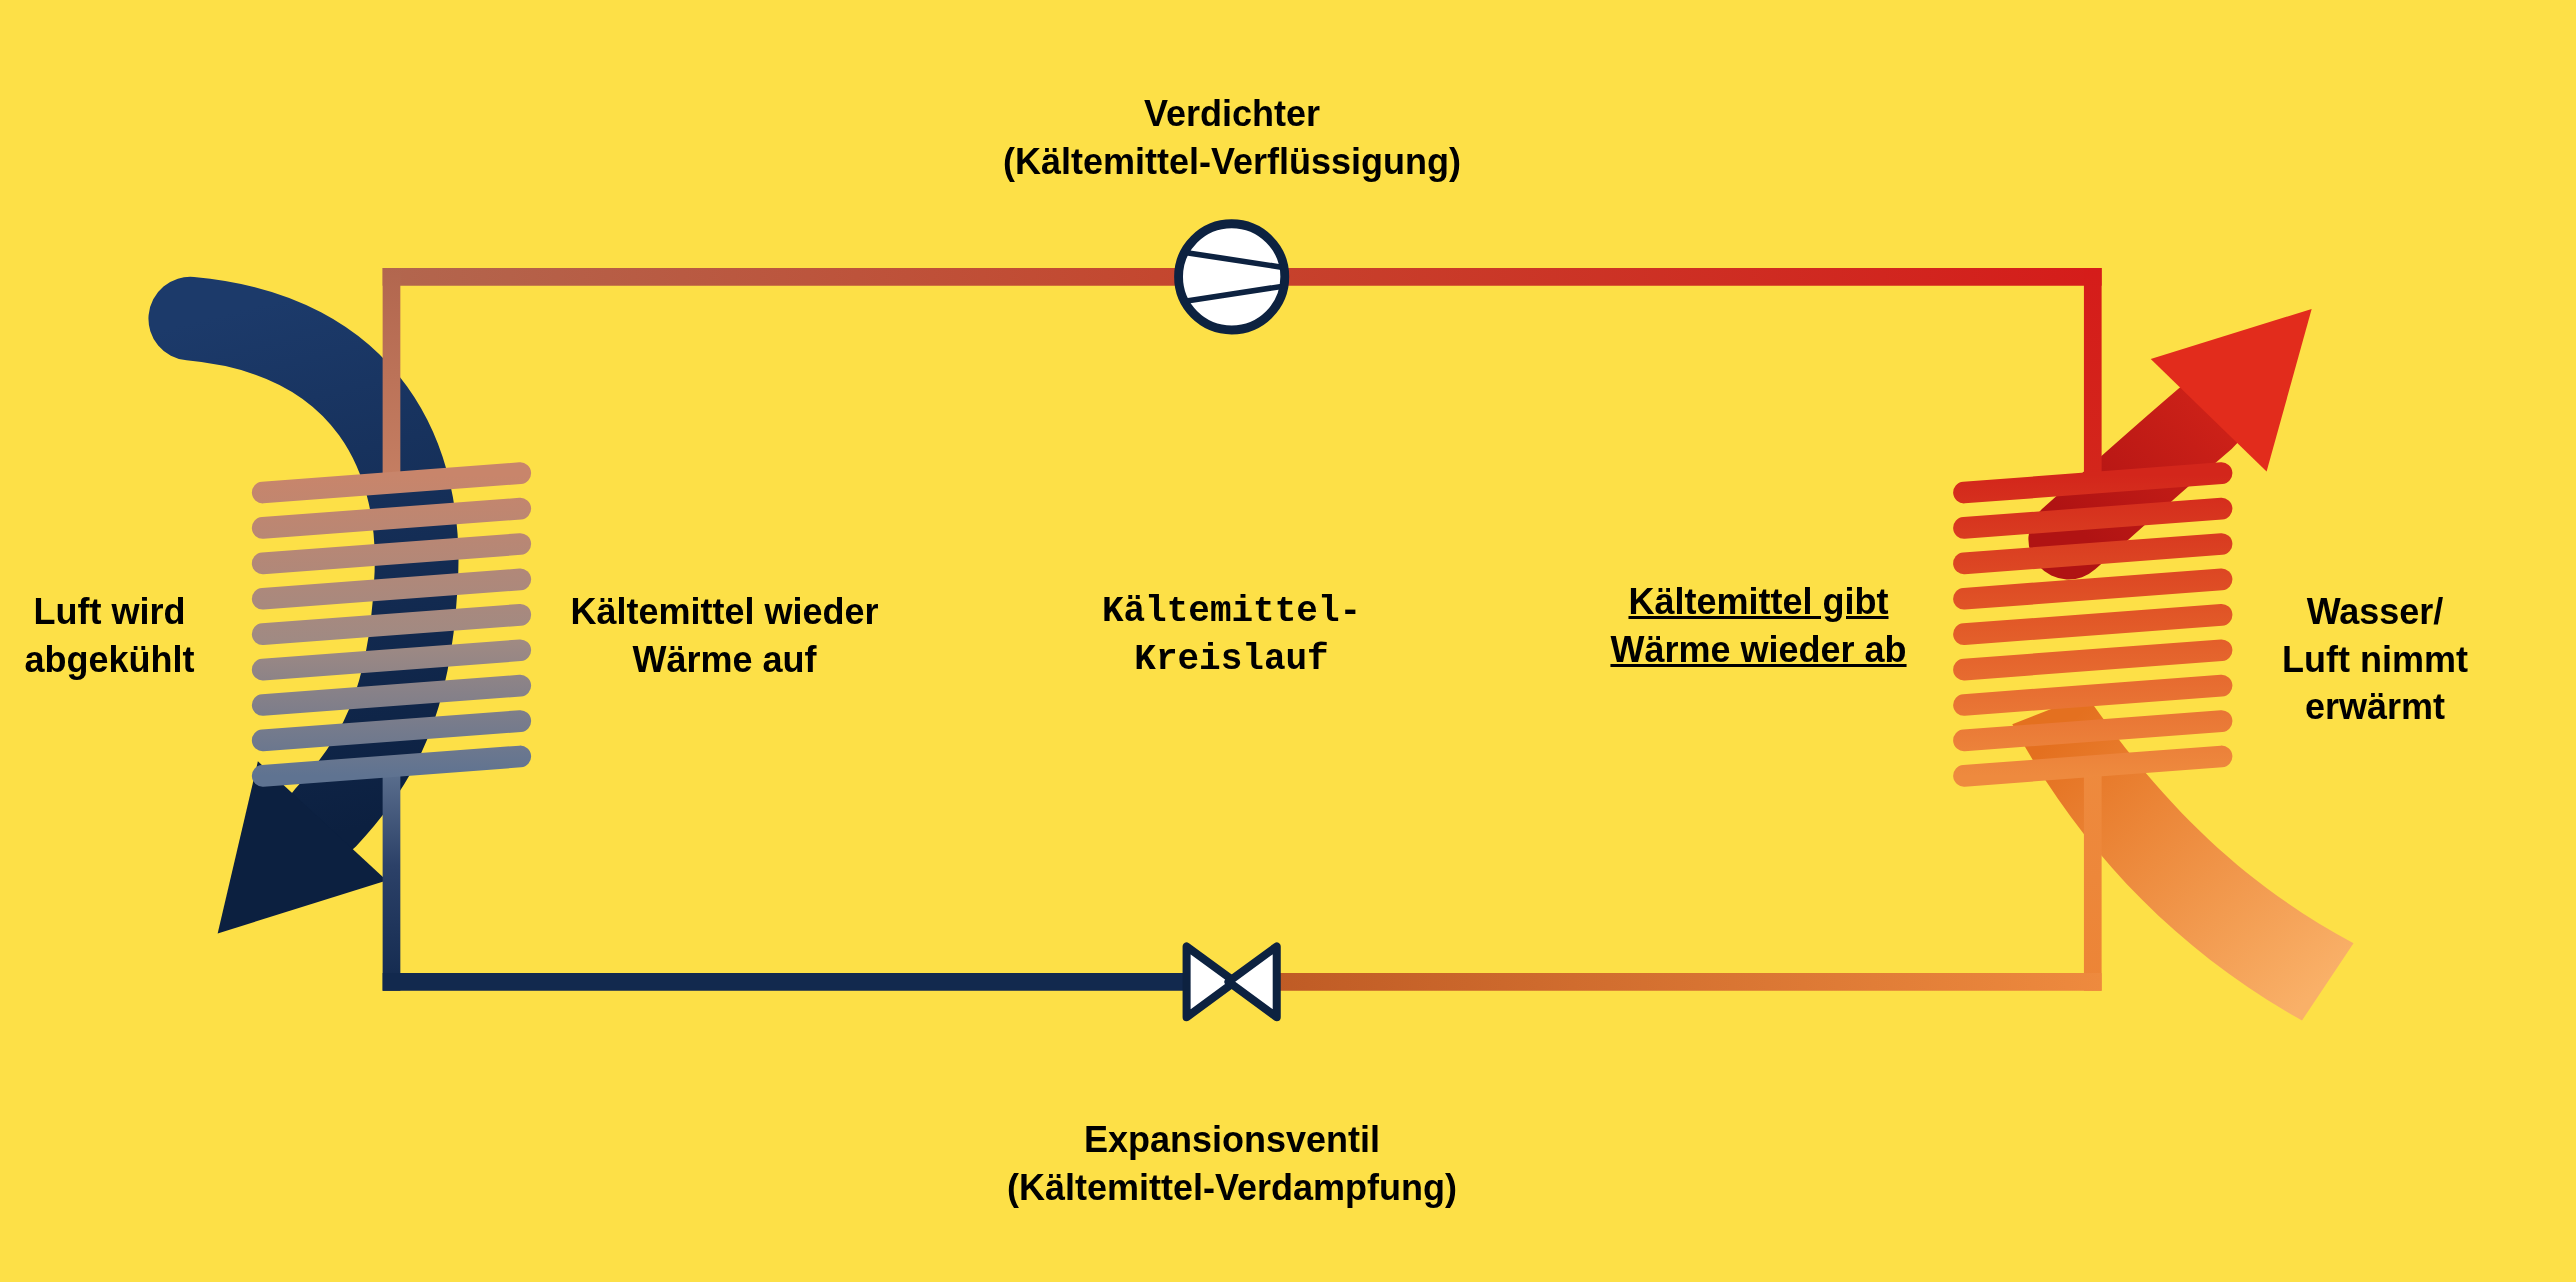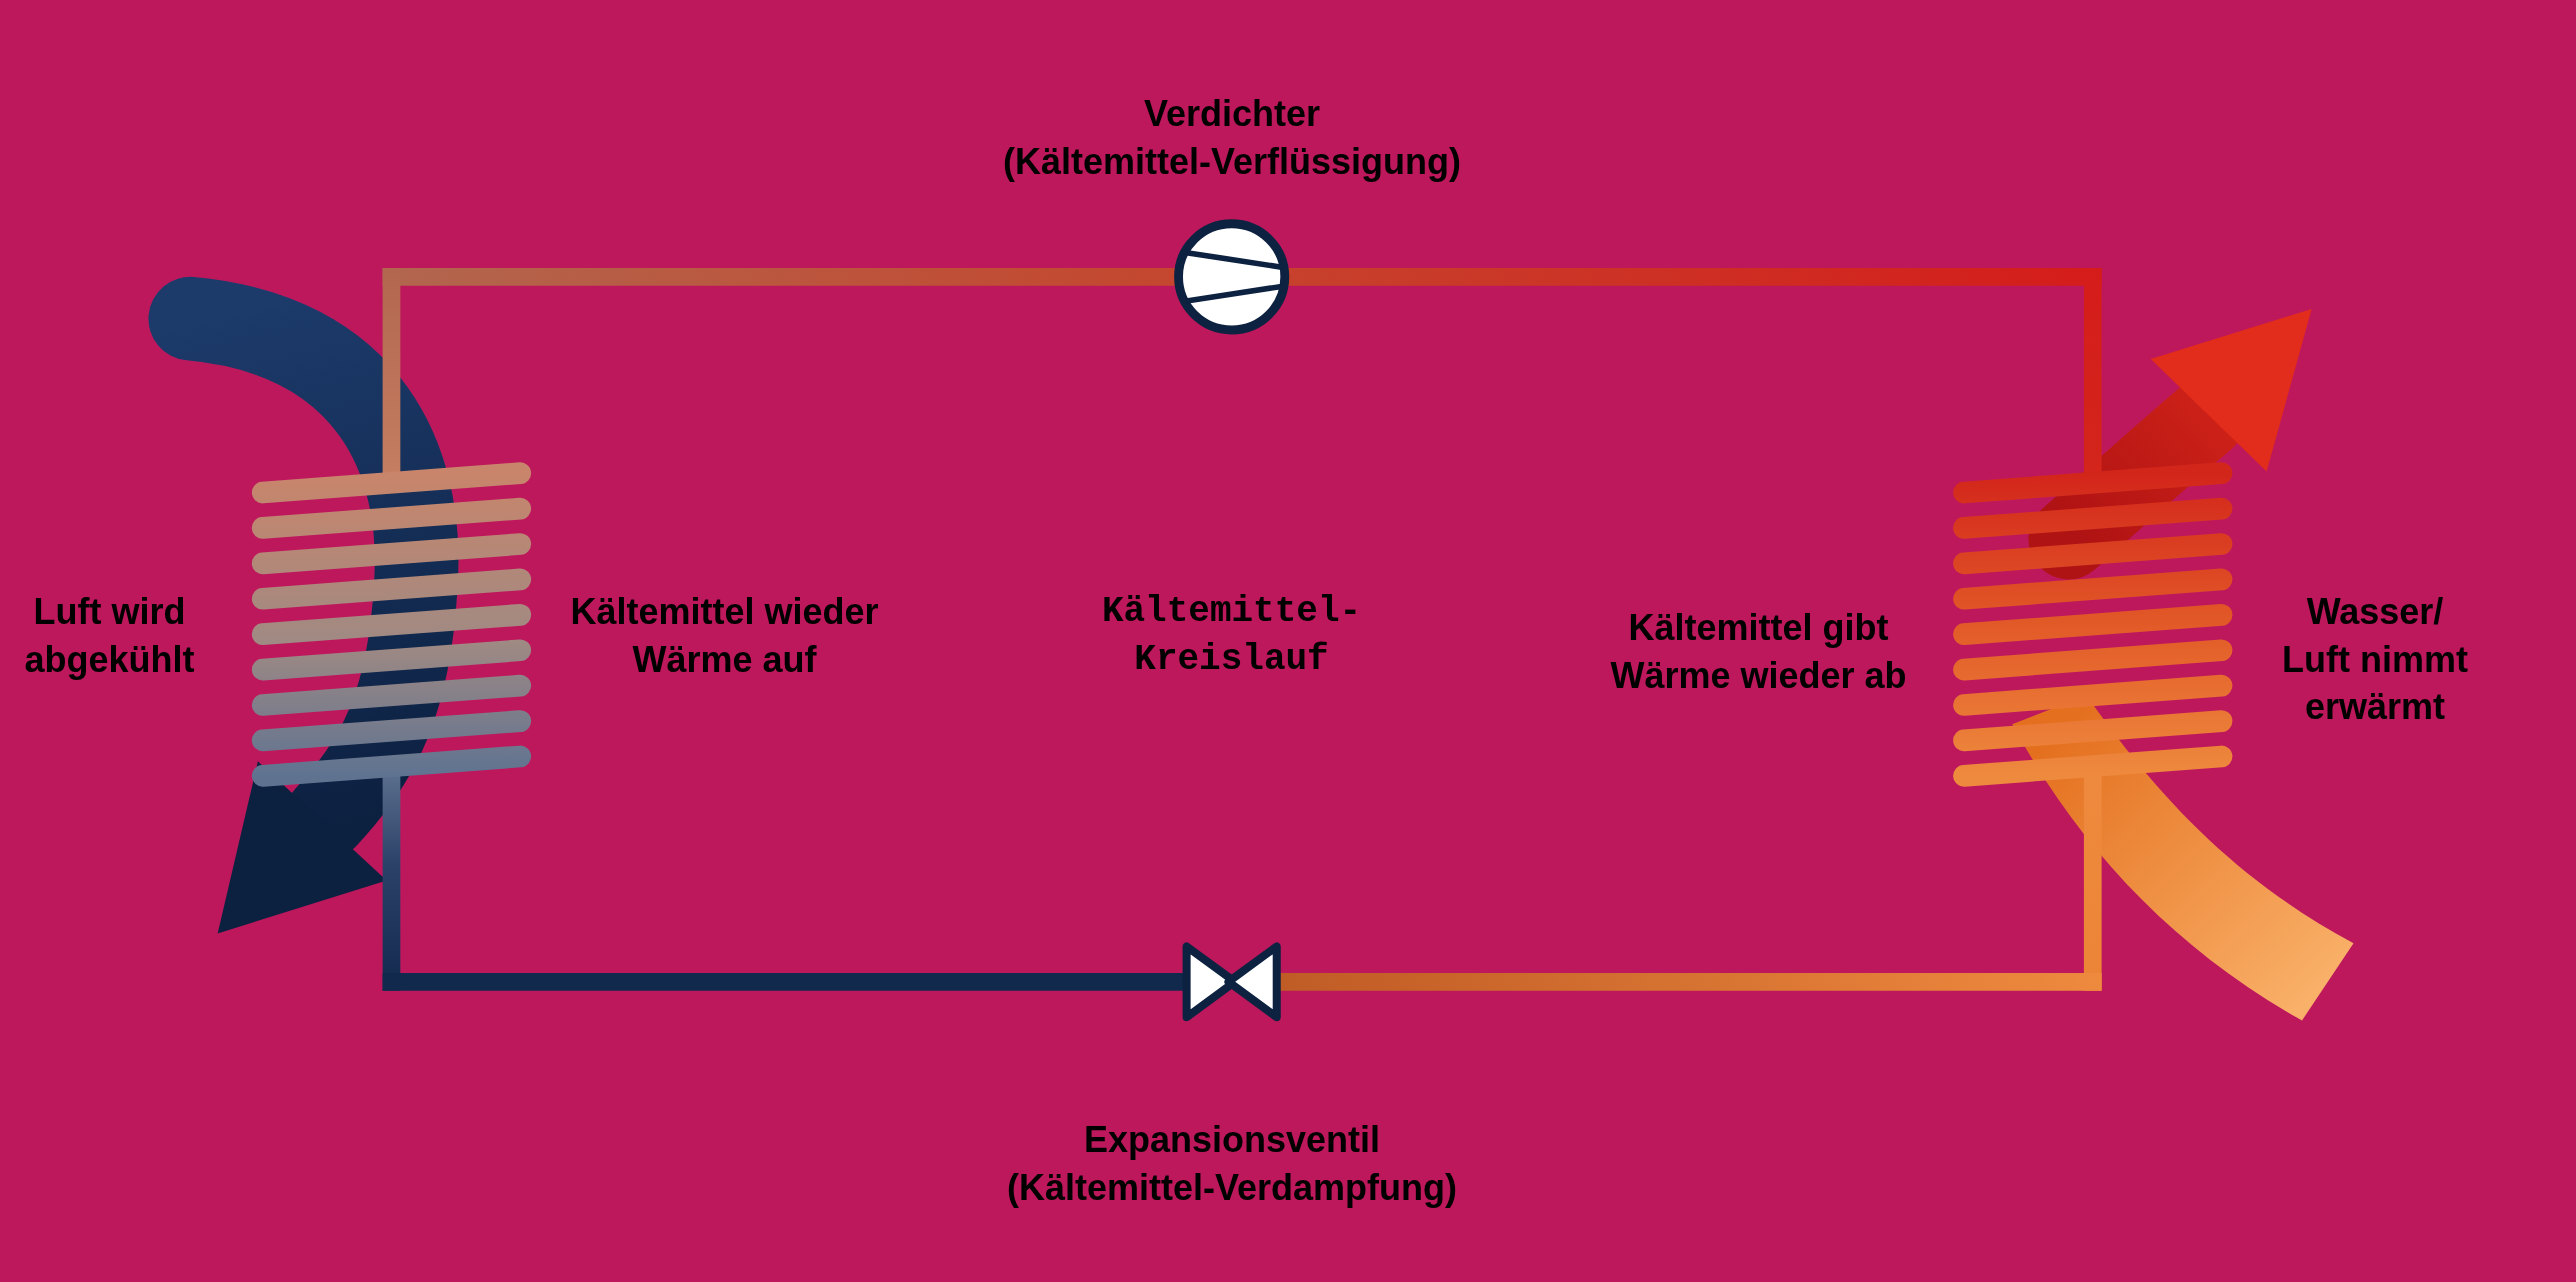--- a/index.html
+++ b/index.html
@@ -1,20 +1,20 @@
 <!DOCTYPE html>
 <html style="font-size:13px"><head>
 <meta charset="utf-8">
 <style>
   html,body{margin:0;padding:0;background:#ffffff;}
   #stage{
     position:relative;
     width:2576px;
     height:1282px;
-    background:#be185d;
+    background:#fde047;
     font-family:"Liberation Sans", sans-serif;
     overflow:hidden;
   }
   #diagram-svg{position:absolute;left:0;top:0;}
   .label{
     position:absolute;
     font-weight:bold;
     font-size:36px;
     line-height:1.32;
     color:#000000;
@@ -142,21 +142,21 @@
 
   <div class="label" style="left:0px; top:588px; width:219px;">Luft wird
 abgekühlt</div>
 
   <div class="label" style="left:467px; top:588px; width:515px;">Kältemittel wieder
 Wärme auf</div>
 
   <div class="label" style="left:974px; top:588px; width:515px;font-family:Liberation Mono, monospace;">Kältemittel-
 Kreislauf</div>
 
-  <div class="label" style="left:1501px; top:604px; width:515px;">Kältemittel gibt
+  <div class="label" style="left:1501px; top:578px; width:515px;text-decoration:underline;">Kältemittel gibt
 Wärme wieder ab</div>
 
   <div class="label" style="left:2214px; top:588px; width:322px;">Wasser/
 Luft nimmt
 erwärmt</div>
 
   <div class="label" style="left:910px; top:1116px; width:644px;">Expansionsventil
 (Kältemittel-Verdampfung)</div>
 
 </div>

